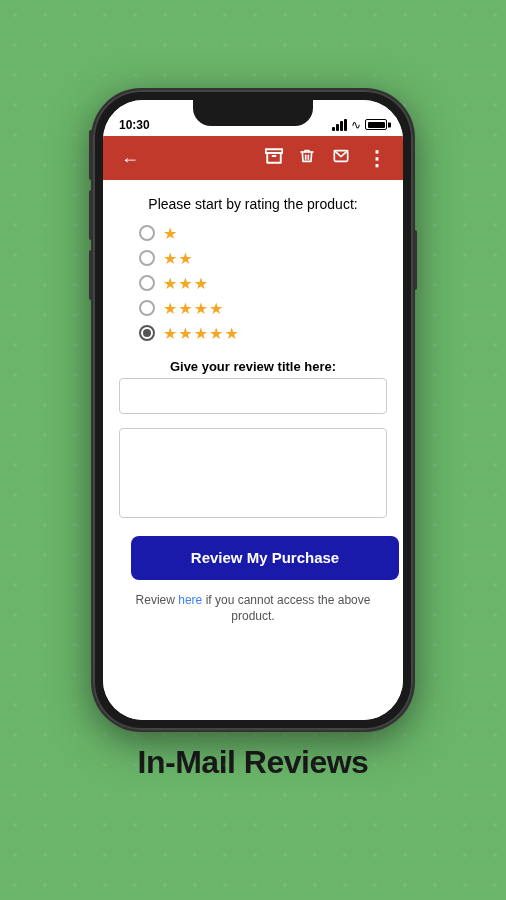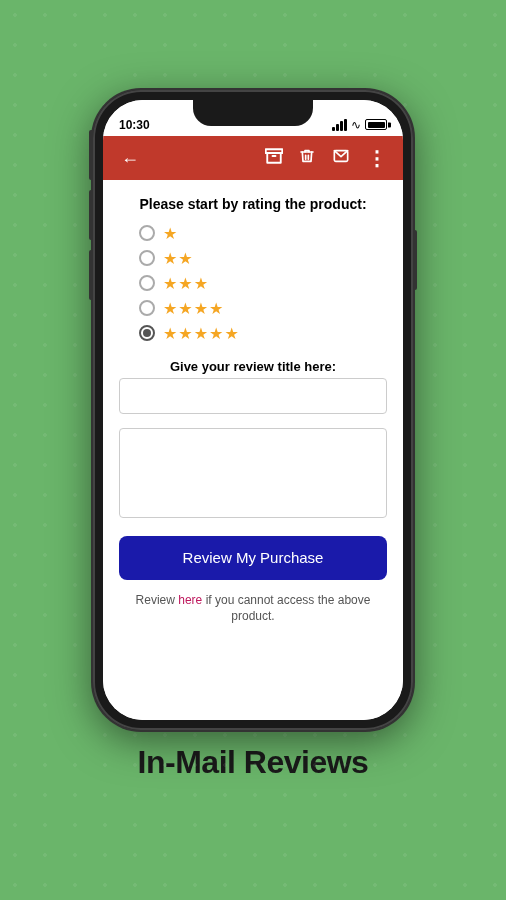--- a/index.html
+++ b/index.html
@@ -208,21 +208,21 @@
     
     .content-area {
       flex: 1;
       overflow-y: auto;
       padding: 16px;
       background: #fff;
     }
 
     .rating-label {
       font-size: 14px;
-      font-weight: bold;
+      font-weight: normal;
       color: #000;
       text-align: center;
       margin-bottom: 12px;
     }
 
     .rating-options {
       display: flex;
       flex-direction: column;
       gap: 6px;
       margin-bottom: 16px;
@@ -304,34 +304,35 @@
     }
 
     .submit-btn {
       width: 100%;
       height: 44px;
       background: #1a1aaa;
       color: #fff;
       border: none;
       border-radius: 8px;
       font-size: 15px;
-      font-weight: normal;
+      font-weight: bold;
       cursor: pointer;
       margin-bottom: 12px;
+      margin-left: 12px;
     }
 
     .fallback-text {
       font-size: 12px;
       color: #555;
       text-align: center;
       line-height: 1.4;
     }
 
     .fallback-link {
-      color: #be185d;
+      color: #3b82f6;
       cursor: pointer;
       text-decoration: none;
     }
 
     
     .app-title {
       font-size: 32px;
       font-weight: 900;
       color: #1a1a1a;
       text-align: center;

